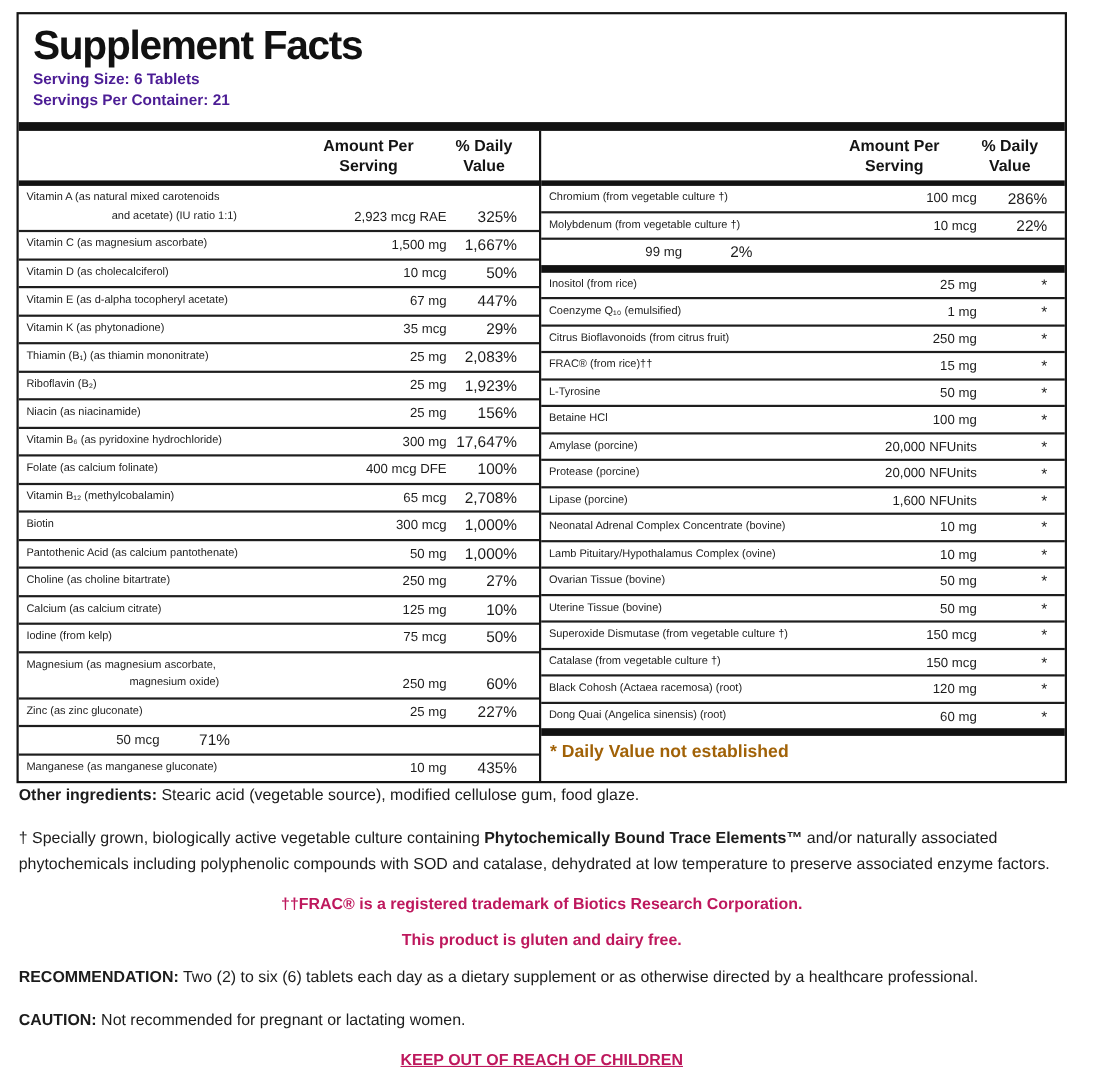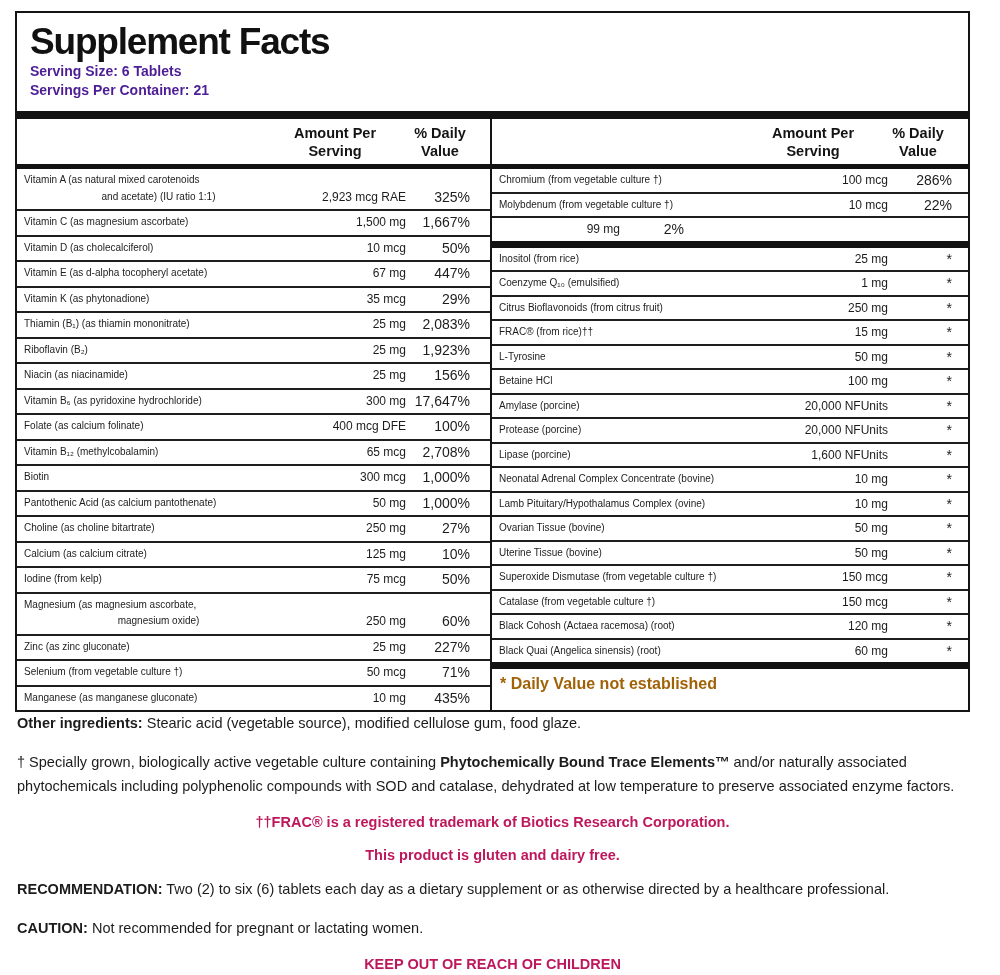--- a/index.html
+++ b/index.html
@@ -31,21 +31,21 @@
   .col.right .dv{padding-right:16px;}
   .col.right .row{padding:3px 0 3px;}
   .secbar{height:7px;background:#121212;}
   .dvnote{font-weight:700;font-size:16px;padding:6px 10px 6px 8px;color:#a16207;}
   .footer{position:absolute;left:15px;top:712px;width:955px;}
   .f-line{margin:0 0 15px 2px;font-size:14.5px;line-height:1.65;color:#1c1c1c;}
   .f-center{text-align:center;margin:0 0 15px 0;font-size:14.5px;color:#be185d;}
   .b{font-weight:700;}
   .frac-note{margin-top:9px;margin-bottom:17px;}
   .rec{margin-top:3px;}
-  .keep{margin-bottom:19px;}
+  .keep{margin-bottom:19px;text-decoration:underline;}
   .store{margin-top:0;}
 </style>
 </head>
 <body>
 
 <div class="box">
   <div class="titlewrap">
     <div class="title">Supplement Facts</div>
     <div class="serv">Serving Size: 6 Tablets</div>
     <div class="serv">Servings Per Container: 21</div>
@@ -189,23 +189,20 @@
             <div class="dv">60%</div>
           </div>
           <div class="row">
             <div class="nm">
               <div>Zinc (as zinc gluconate)</div>
             </div>
             <div class="amt">25 mg</div>
             <div class="dv">227%</div>
           </div>
           <div class="row">
-            <div class="nm">
-              <div>Selenium (from vegetable culture †)</div>
-            </div>
             <div class="amt">50 mcg</div>
             <div class="dv">71%</div>
           </div>
           <div class="row">
             <div class="nm">
               <div>Manganese (as manganese gluconate)</div>
             </div>
             <div class="amt">10 mg</div>
             <div class="dv">435%</div>
           </div>
@@ -356,21 +353,21 @@
           </div>
           <div class="row">
             <div class="nm">
               <div>Black Cohosh (Actaea racemosa) (root)</div>
             </div>
             <div class="amt">120 mg</div>
             <div class="dv">*</div>
           </div>
           <div class="row">
             <div class="nm">
-              <div>Black Quai (Angelica sinensis) (root)</div>
+              <div>Dong Quai (Angelica sinensis) (root)</div>
             </div>
             <div class="amt">60 mg</div>
             <div class="dv">*</div>
           </div>
         </div>
       <div class="secbar"></div>
       <div class="dvnote">* Daily Value not established</div>
     </div>
 
   </div>

